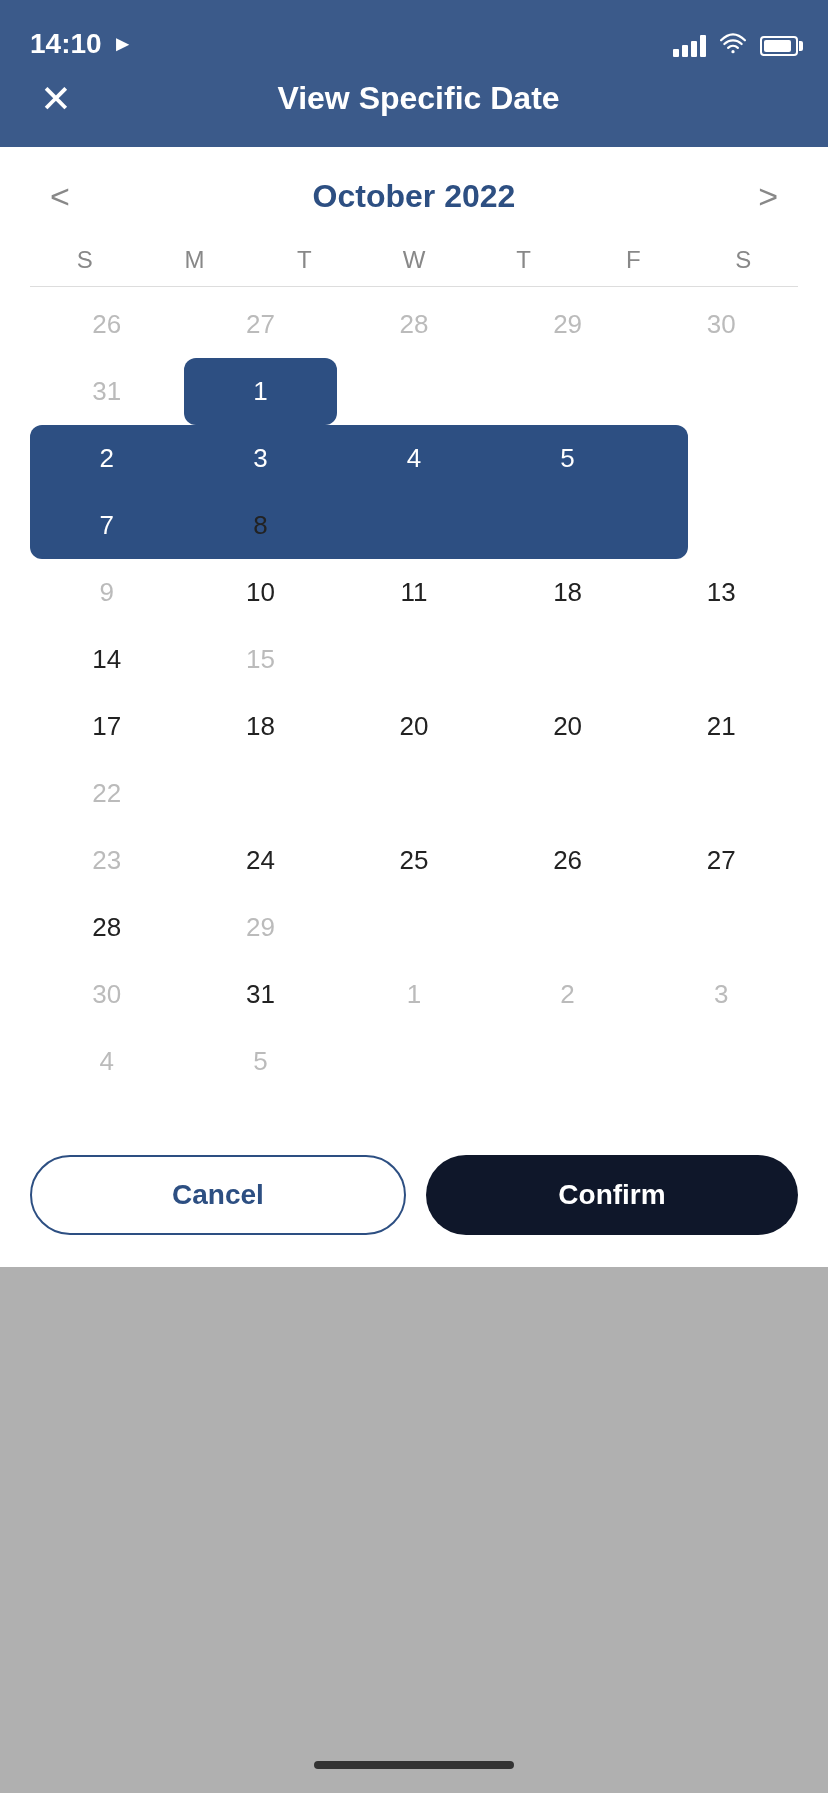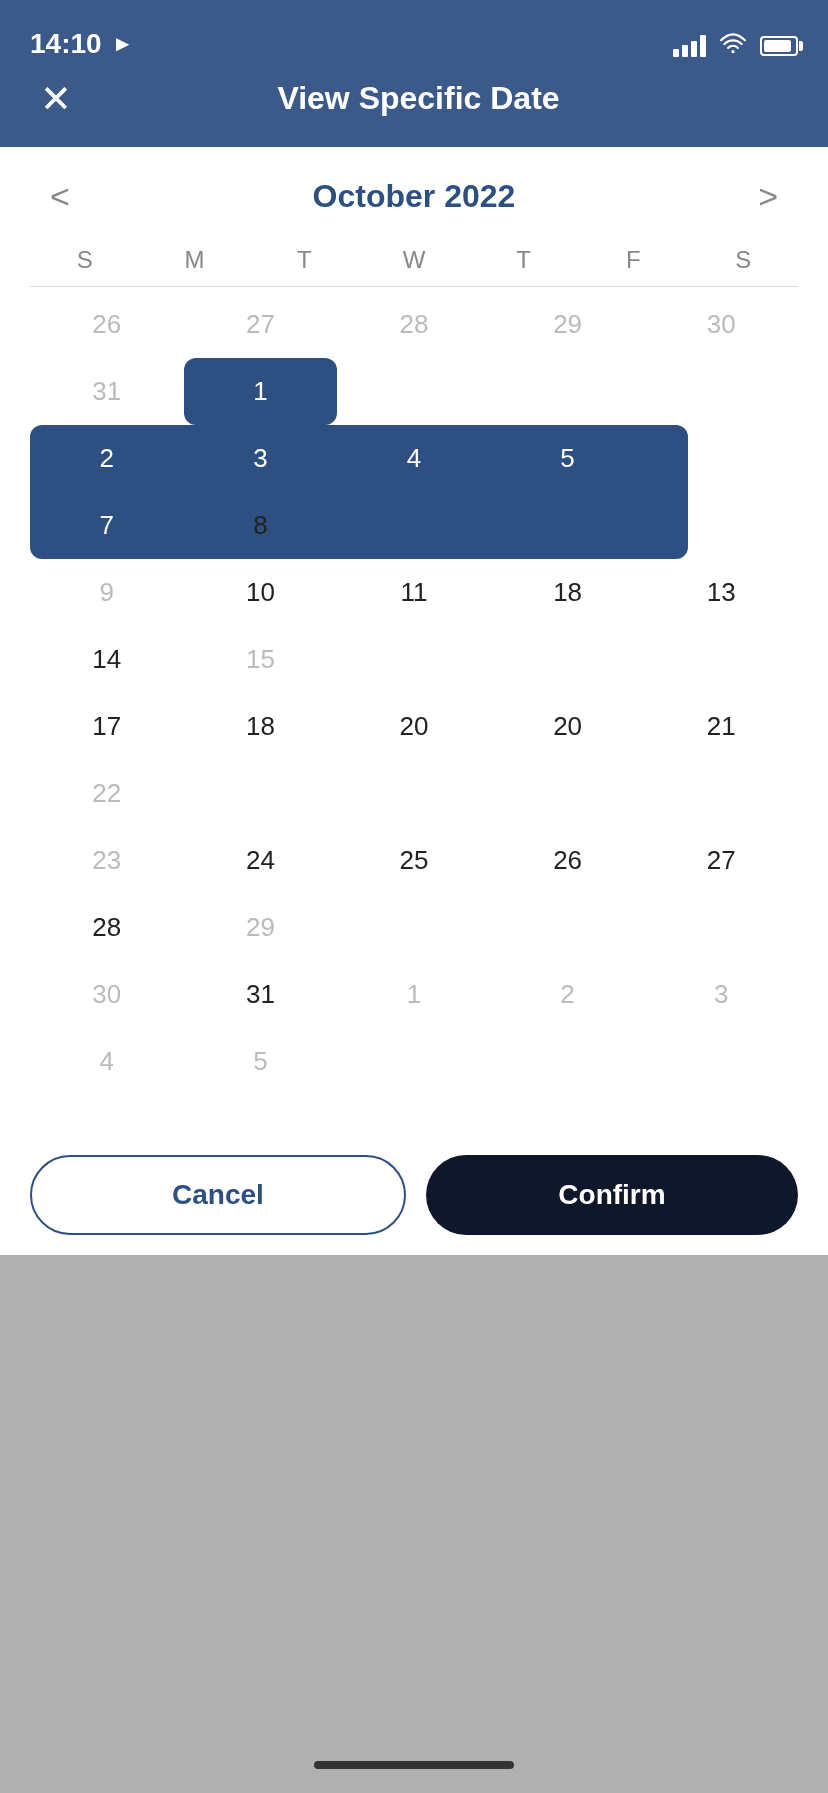--- a/index.html
+++ b/index.html
@@ -178,21 +178,21 @@
     
     .week-row.first-row .day-cell.selected-single {
       border-radius: 12px;
     }
 
     
     .buttons-row {
       background: #fff;
       display: flex;
       gap: 20px;
-      padding: 20px 30px 20px;
+      padding: 20px 30px 32px;
     }
     .btn-cancel {
       flex: 1;
       height: 80px;
       border: 2.5px solid #2d4f82;
       background: #fff;
       color: #2d4f82;
       font-size: 28px;
       font-weight: 600;
       border-radius: 40px;

